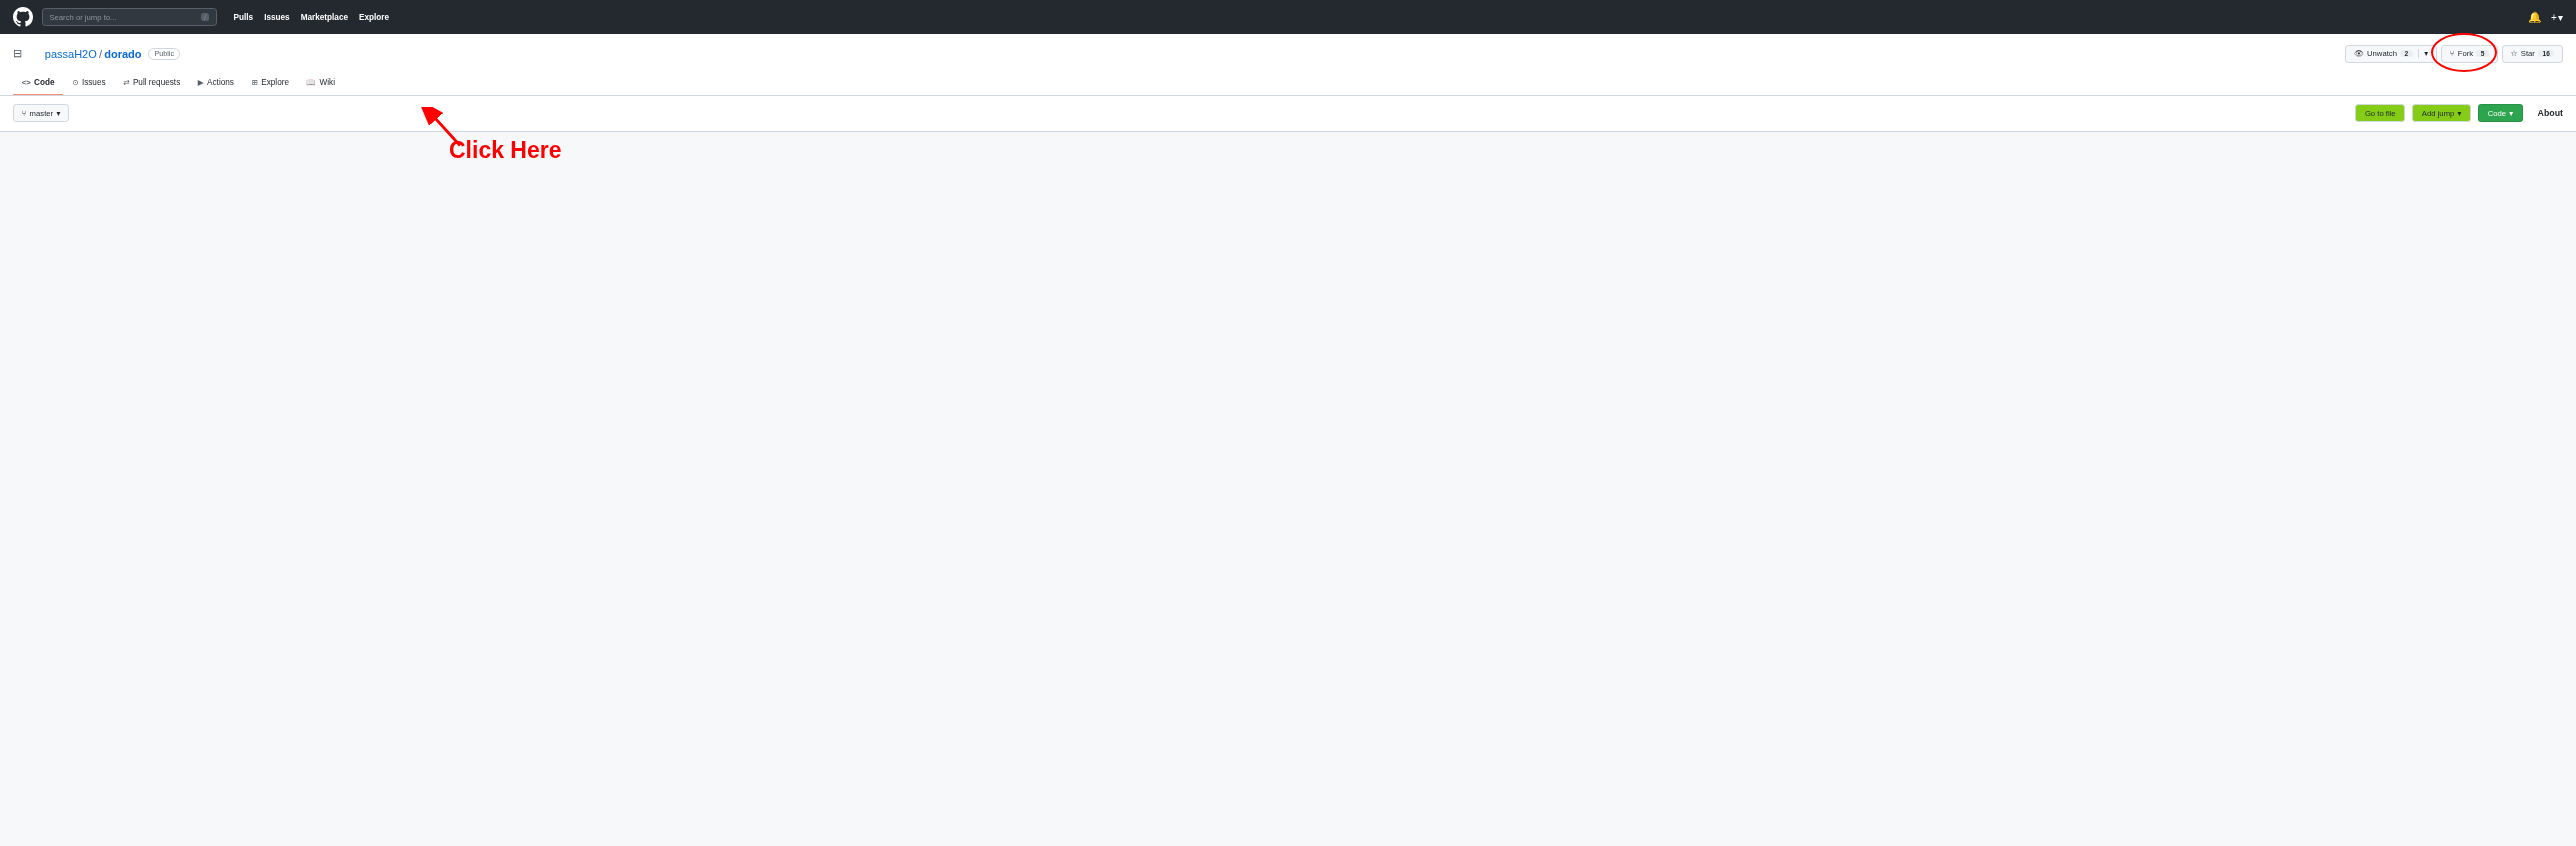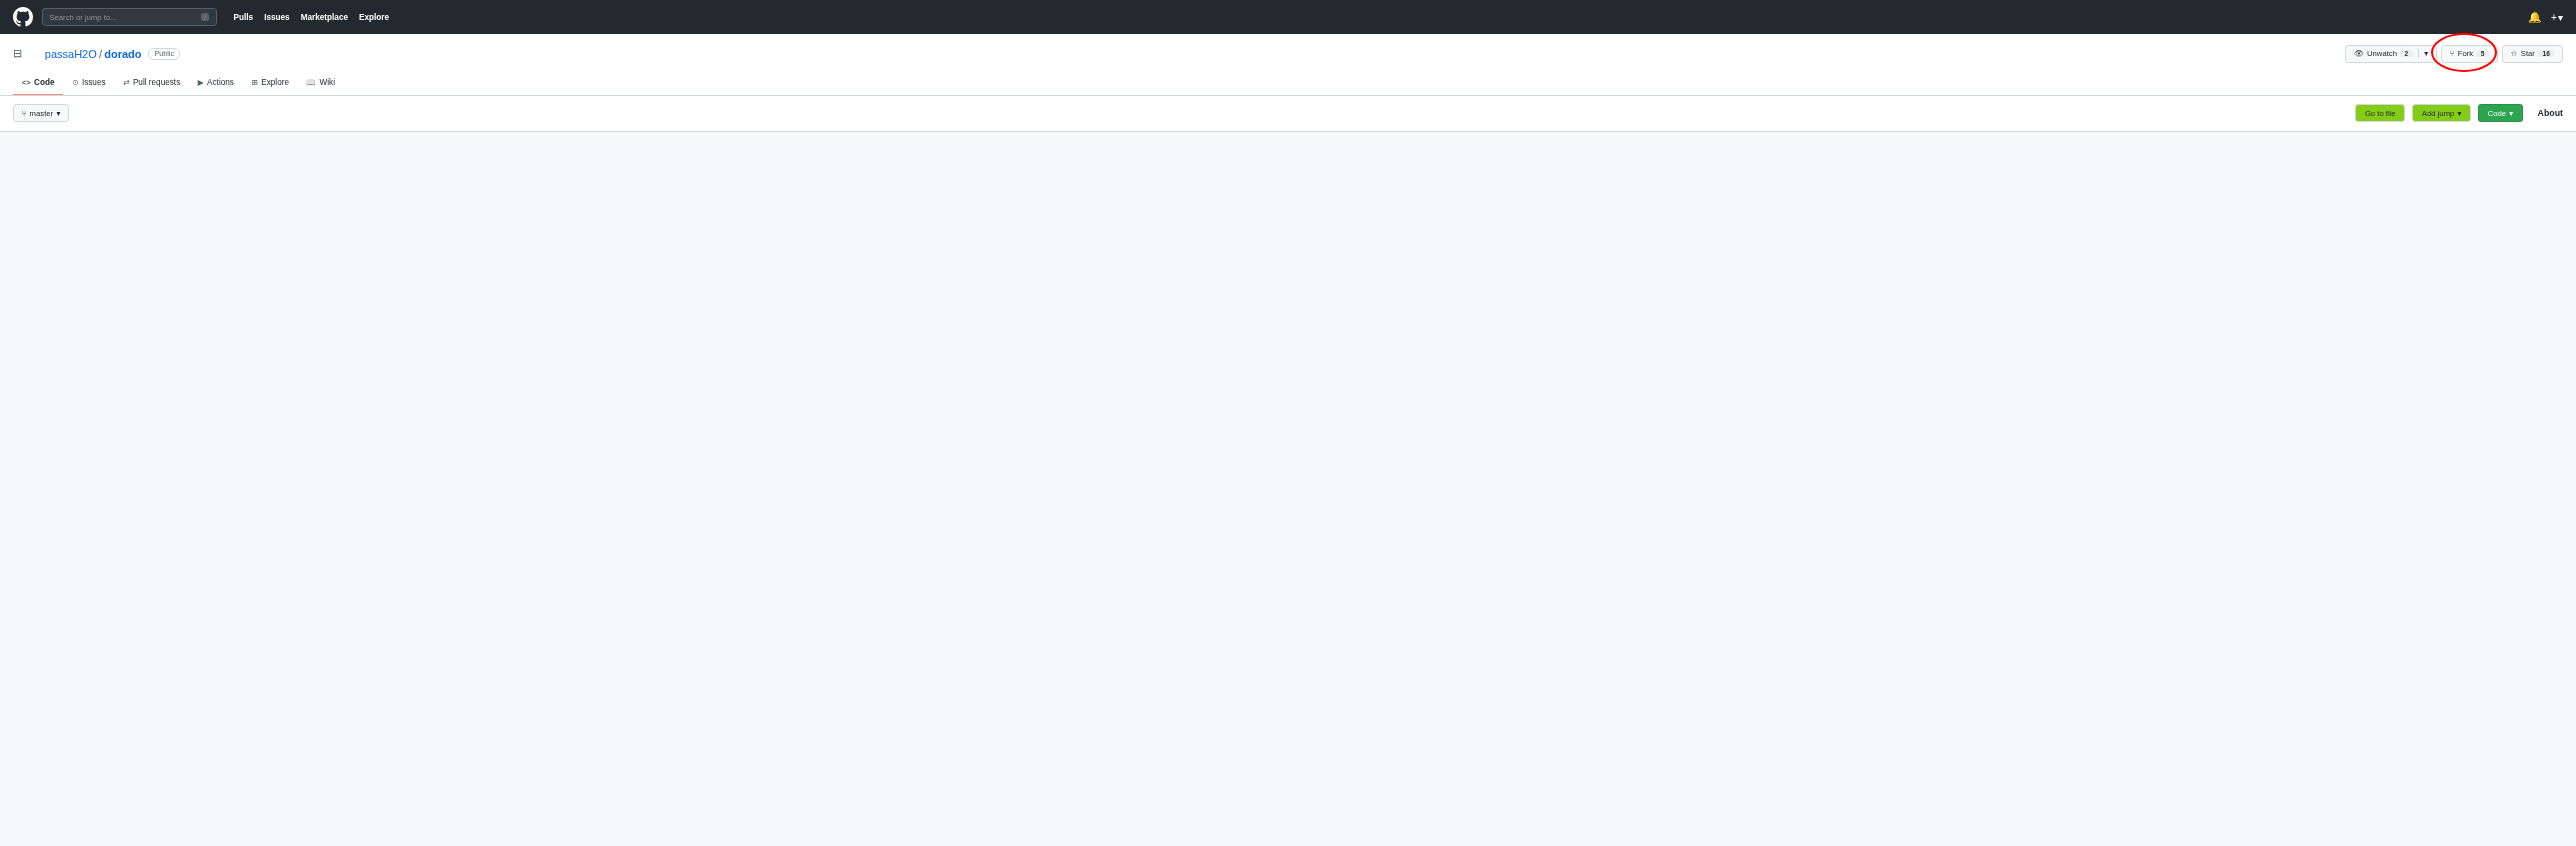--- a/index.html
+++ b/index.html
@@ -402,15 +402,29 @@
     </button>
 
     <button class="toolbar-btn-green">
       <span>Code</span>
       <span>▾</span>
     </button>
 
     <span class="about-label">About</span>
   </div>
 
+  <div style="position: relative; height: 66px;">
+    <div style="position: absolute; left: 449px; top: 5.5px; pointer-events: none;">
+      
+      <svg width="66" height="44" style="position: absolute; top: -30px; left: -33px;" viewBox="0 0 120 80">
+        <line x1="80" y1="70" x2="30" y2="15" stroke="red" stroke-width="5" marker-end="url(#arrowhead)"></line>
+        <defs>
+          <marker id="arrowhead" markerWidth="10" markerHeight="7" refX="2" refY="3.5" orient="auto">
+            <polygon points="0 0, 10 3.5, 0 7" fill="red"></polygon>
+          </marker>
+        </defs>
+      </svg>
+      <span class="click-annotation" style="position: relative; left: 0; top: 0; font-size: 23px; color: red; font-weight: bold;">Click Here</span>
+    </div>
+  </div>
 
 </div>
 
 
 </body></html>

